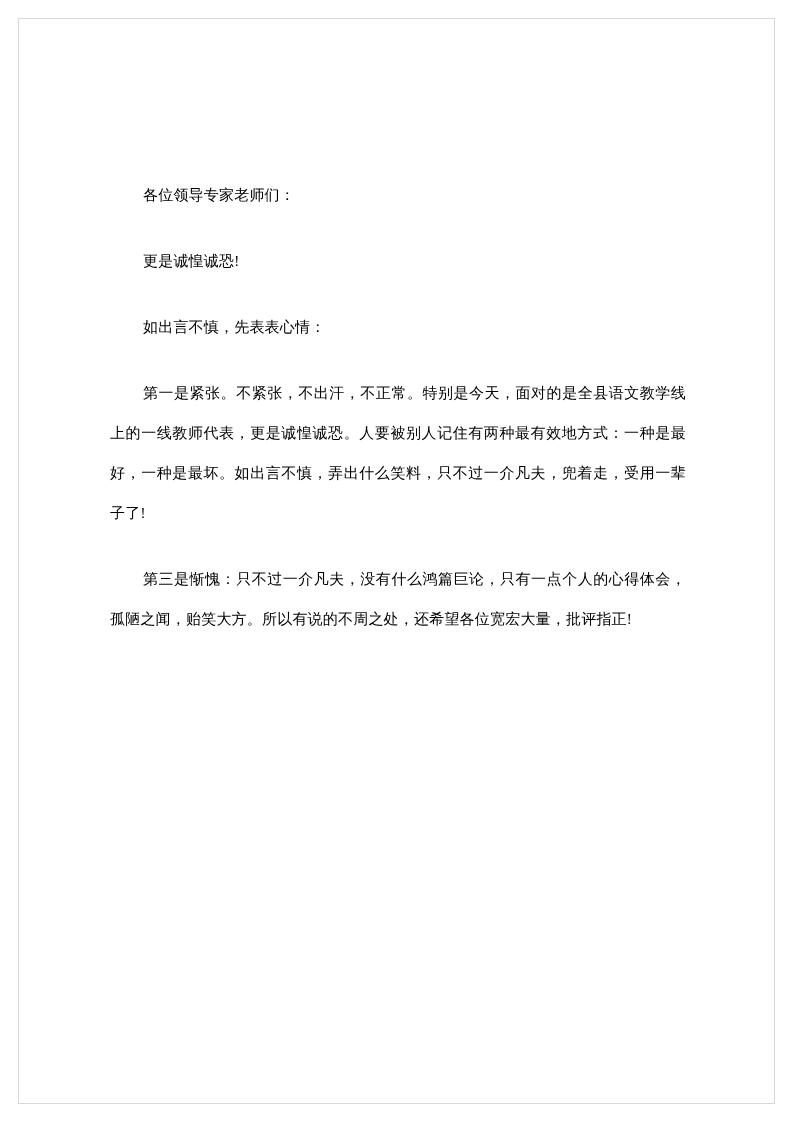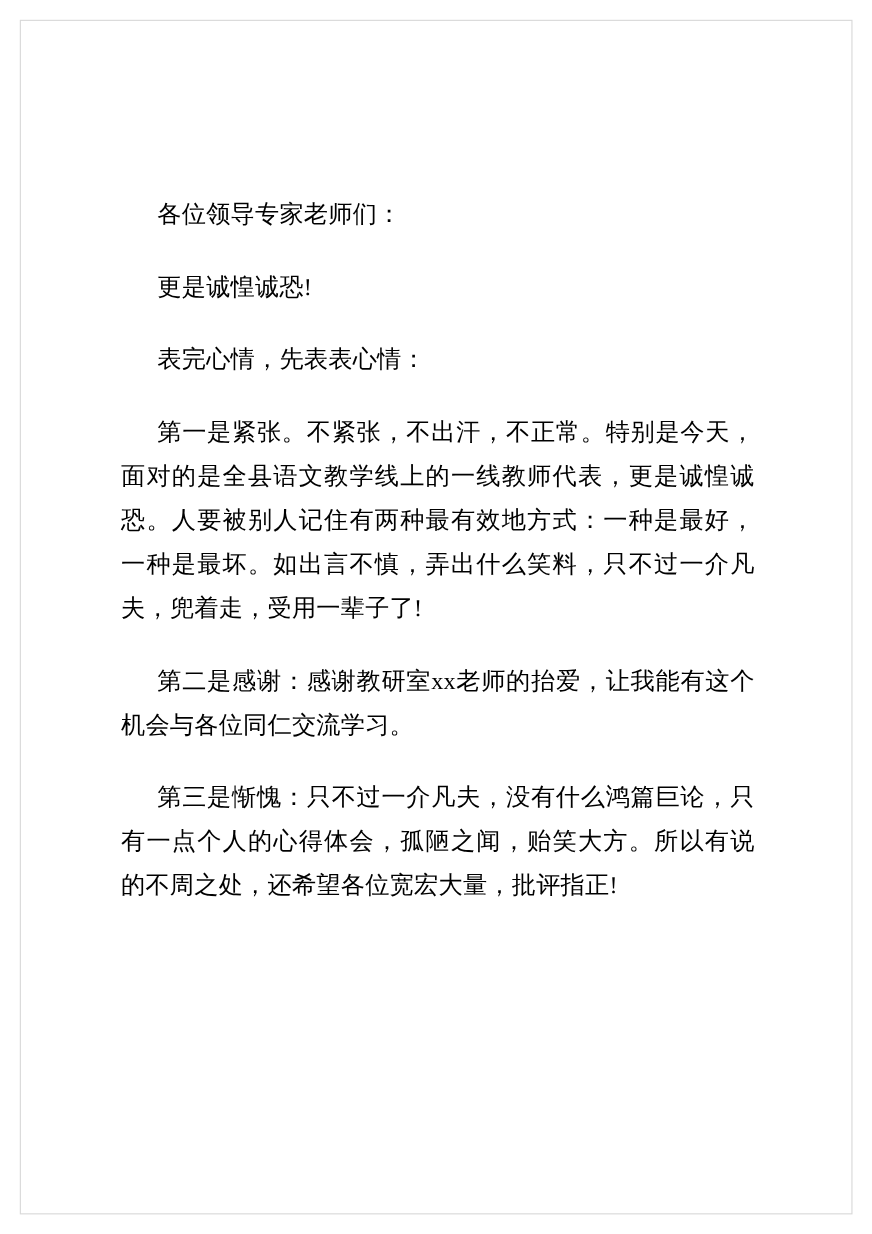--- a/index.html
+++ b/index.html
@@ -30,38 +30,37 @@
     border: 1px solid #d8d8d8;
     pointer-events: none;
   }
   .content {
     position: absolute;
     left: 110px;
     top: 175px;
     width: 576px;
   }
   .para {
-    font-size: 22px;
+    font-size: 15px;
     line-height: 40px;
     text-align: justify;
     text-justify: inter-ideograph;
     margin: 0 0 26px 0;
     letter-spacing: 0.2px;
     white-space: pre-wrap;
   }
   .indent {
     text-indent: 33px;
   }
 </style>
 </head>
 <body>
 
 <div class="page">
   <div class="page-border"></div>
   <div class="content">
     <p class="para indent">各位领导专家老师们：</p>
     <p class="para indent">更是诚惶诚恐!</p>
-    <p class="para indent">表完心情，先表表心情：</p>
+    <p class="para indent">如出言不慎，先表表心情：</p>
     <p class="para indent">第一是紧张。不紧张，不出汗，不正常。特别是今天，面对的是全县语文教学线上的一线教师代表，更是诚惶诚恐。人要被别人记住有两种最有效地方式：一种是最好，一种是最坏。如出言不慎，弄出什么笑料，只不过一介凡夫，兜着走，受用一辈子了!</p>
-    <p class="para indent">第二是感谢：感谢教研室xx老师的抬爱，让我能有这个机会与各位同仁交流学习。</p>
     <p class="para indent">第三是惭愧：只不过一介凡夫，没有什么鸿篇巨论，只有一点个人的心得体会，孤陋之闻，贻笑大方。所以有说的不周之处，还希望各位宽宏大量，批评指正!</p>
   </div>
 </div>
 
 </body></html>

